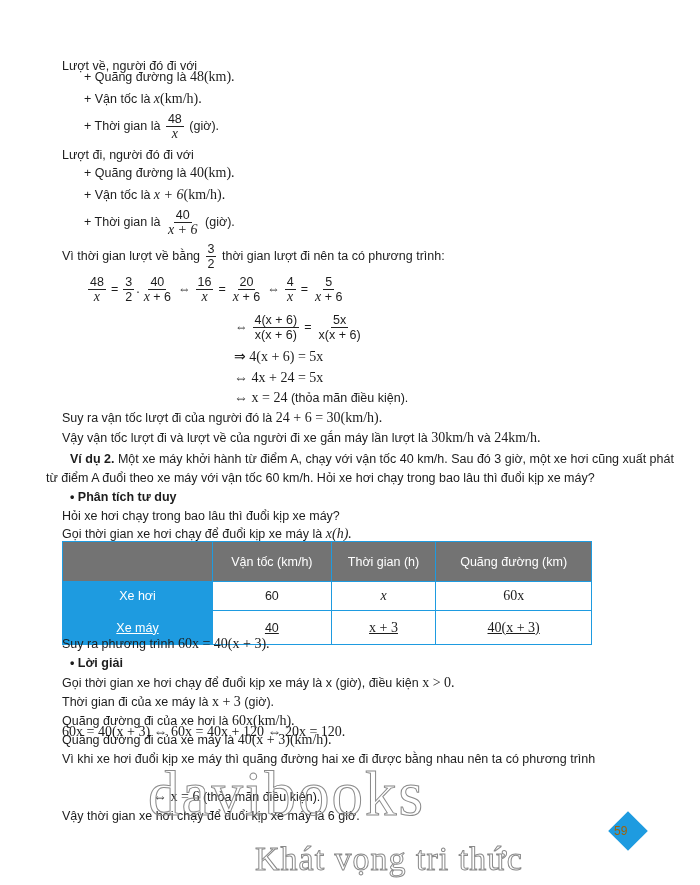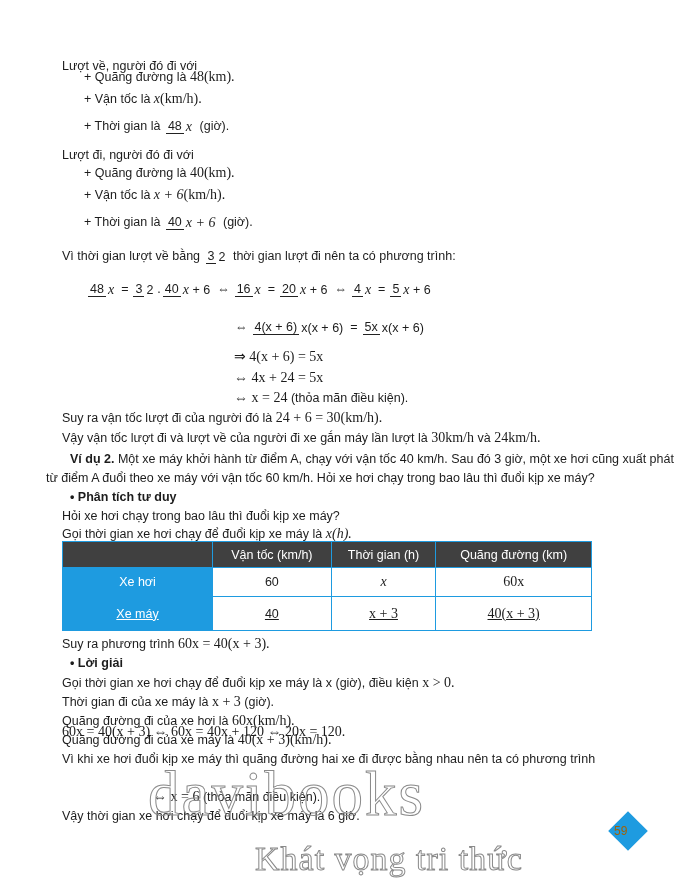--- a/index.html
+++ b/index.html
@@ -4,29 +4,29 @@
   <style>
     * { box-sizing: border-box; margin: 0; padding: 0; }
     html, body { width: 700px; height: 885px; background: #ffffff; overflow: hidden; }
     body { position: relative; font-family: "Liberation Sans", sans-serif; font-size: 12.5px; color: #1c1c1c; }
     .line { position: absolute; white-space: nowrap; line-height: 16px; }
     .ind1 { left: 62px; }
     .ind2 { left: 84px; }
     .ind0 { left: 46px; }
     .m { font-family: "Liberation Serif", serif; font-size: 14px; }
     .mi { font-style: italic; font-family: "Liberation Serif", serif; font-size: 14px; }
-    .frac { display: inline-flex; flex-direction: row; align-items: center; vertical-align: middle; margin: 0 2px; line-height: 14px; }
+    .frac { display: inline-flex; flex-direction: column; align-items: center; vertical-align: middle; margin: 0 2px; line-height: 14px; }
     .frac .num { border-bottom: 1px solid #222; padding: 0 2px; font-family: "Liberation Sans", sans-serif; font-size: 12.5px; }
     .frac .den { padding: 0 2px; font-family: "Liberation Sans", sans-serif; font-size: 12.5px; }
     .frac .den i, .frac .num i { font-family: "Liberation Serif", serif; font-size: 14px; }
     .op { margin: 0 3px; }
     .bold { font-weight: bold; margin-left: 24px; }
     table.tbl { position: absolute; left: 62px; top: 541px; width: 530px; border-collapse: collapse; font-size: 12.5px; }
     table.tbl td { height: 29px; text-align: center; border: 1.5px solid #1e9be0; }
-    table.tbl tr.head td { background: #404040; color: #fff; height: 26px; }
+    table.tbl tr.head td { background: #737373; color: #fff; height: 40px; }
     table.tbl td.rowhead { background: #1e9be0; color: #fff; width: 150px; }
     table.tbl tr.row2 td { height: 34px; text-decoration: underline; }
     .wm { position: absolute; color: transparent; -webkit-text-stroke: 1px #8a8a8a; font-family: "Liberation Serif", serif; pointer-events: none; }
     .wm1 { left: 148px; top: 758px; font-size: 63px; letter-spacing: 2px; }
     .wm2 { left: 255px; top: 840px; font-size: 34px; letter-spacing: 1px; }
     .badge { position: absolute; left: 614px; top: 817px; width: 28px; height: 28px; background: #1e9be0; transform: rotate(45deg); }
     .badge-text { position: absolute; left: 614px; top: 817px; width: 28px; height: 28px; line-height: 28px; text-align: left; color: #a16207; font-weight: normal; font-size: 12px; }
   </style>
 </head>
 <body>

